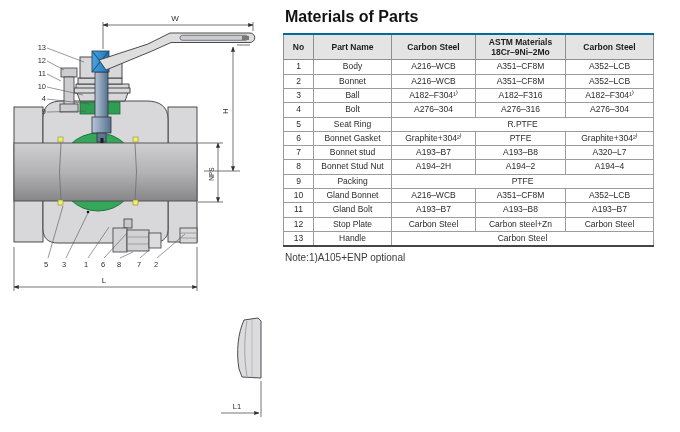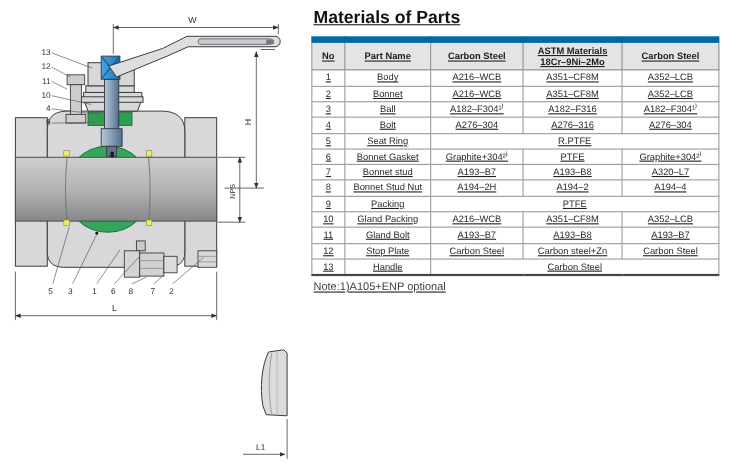--- a/index.html
+++ b/index.html
@@ -1,22 +1,22 @@
 <!DOCTYPE html>
 <html><head>
 <meta charset="utf-8">
 <style>
   html,body{margin:0;padding:0;background:#fff;}
   .page{position:relative;width:680px;height:432px;background:#ffffff;overflow:hidden;
         font-family:"Liberation Sans",sans-serif;color:#222;}
   .drawing{position:absolute;left:0;top:0;width:285px;height:432px;}
-  .materials{position:absolute;left:283px;top:6px;width:372px;text-decoration:underline;}
+  .materials{position:absolute;left:283px;top:6px;width:372px;}
   .materials h1{font-size:16px;font-weight:bold;color:#121212;margin:2px 0 7px 2px;letter-spacing:0;}
   table.mat{border-collapse:collapse;width:370px;table-layout:fixed;
-            border-top:6px solid #0369a1;border-bottom:2px solid #454547;}
+            border-top:2px solid #0369a1;border-bottom:2px solid #454547;}
   table.mat th{background:#e4e4e5;font-weight:bold;font-size:8.5px;color:#1c1c1c;
                border:1px solid #8f8f91;padding:2px 1px;line-height:1.2;white-space:pre-line;}
   table.mat td{border:1px solid #9c9c9e;font-size:8.5px;color:#2a2a2c;text-align:center;
                padding:1px 2px;height:11.3px;line-height:1.1;overflow:hidden;white-space:nowrap;}
   .notes{margin-top:4px;margin-left:2px;font-size:10px;color:#3c3c3e;line-height:1.35;}
   .note-line.indent{margin-left:15px;}
   svg text{font-family:"Liberation Sans",sans-serif;}
 </style>
 </head>
 <body>
@@ -245,21 +245,21 @@
             <td>A194–2</td>
             <td>A194–4</td>
           </tr>
           <tr>
             <td>9</td>
             <td>Packing</td>
             <td colspan="3">PTFE</td>
           </tr>
           <tr>
             <td>10</td>
-            <td>Gland Packing</td>
+            <td>Gland Bonnet</td>
             <td>A216–WCB</td>
             <td>A351–CF8M</td>
             <td>A352–LCB</td>
           </tr>
           <tr>
             <td>11</td>
             <td>Gland Bolt</td>
             <td>A193–B7</td>
             <td>A193–B8</td>
             <td>A193–B7</td>

